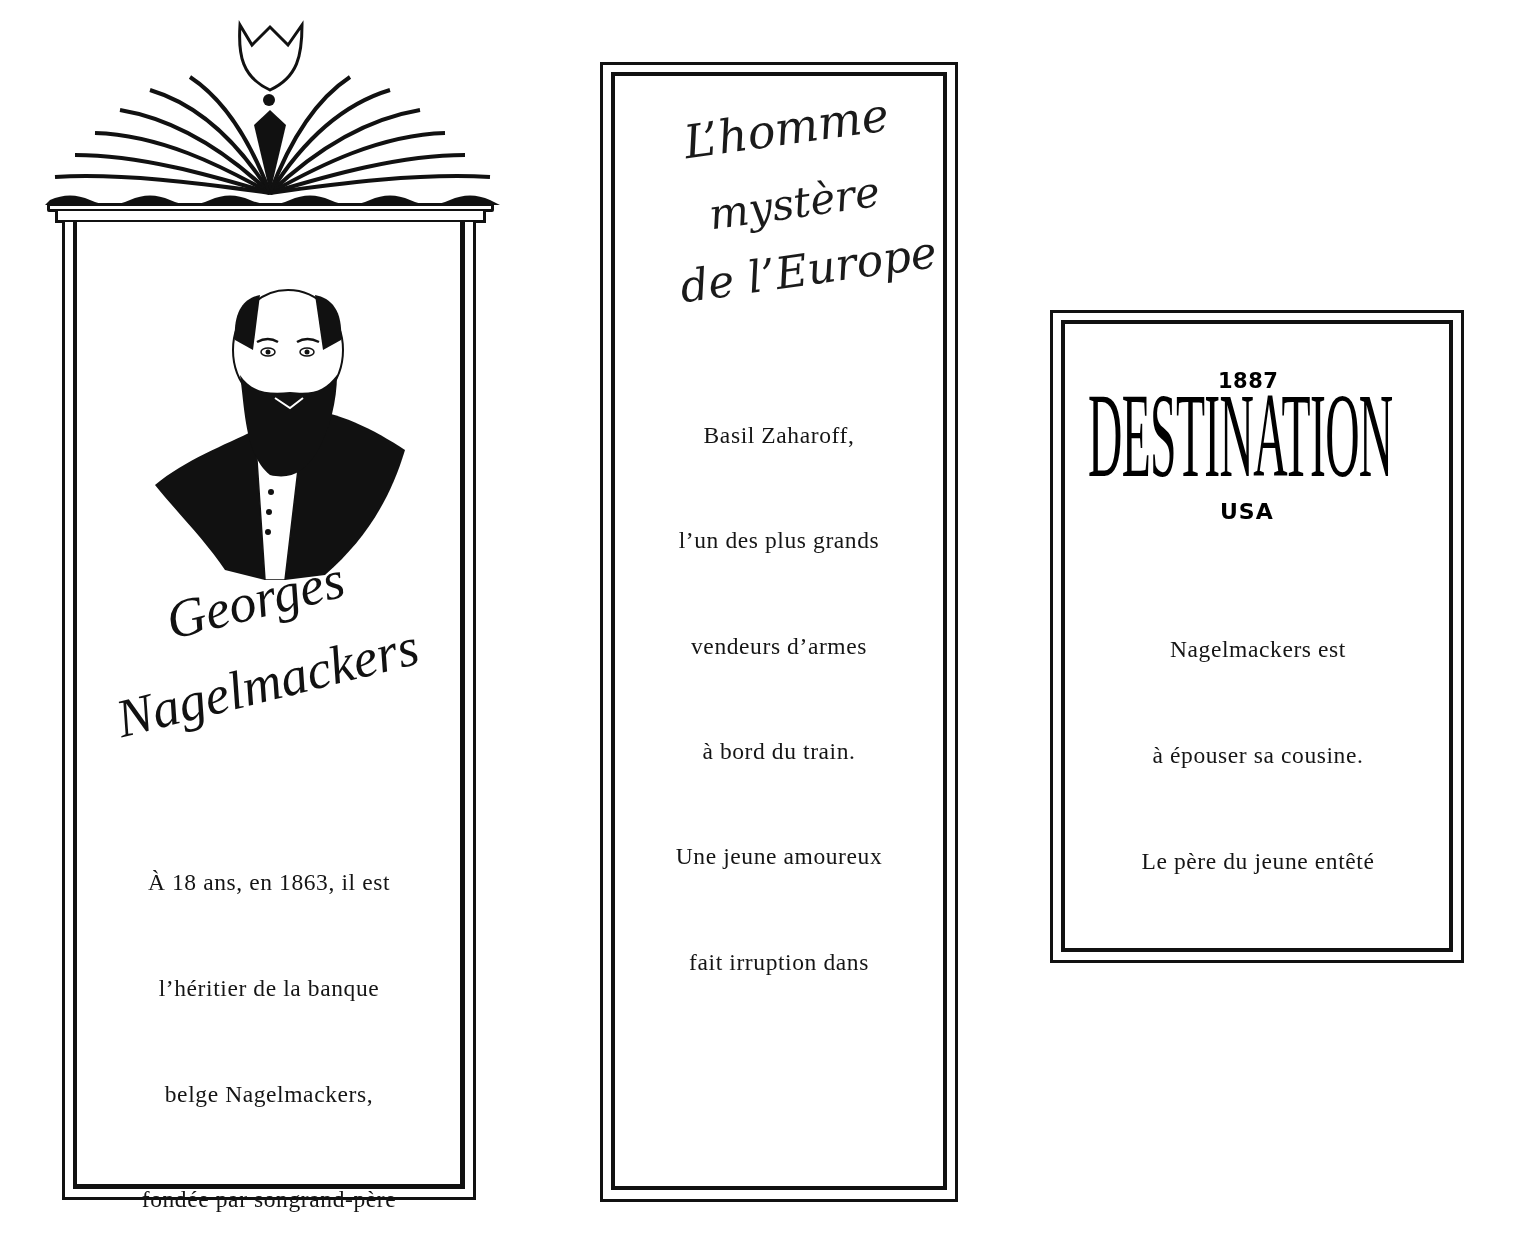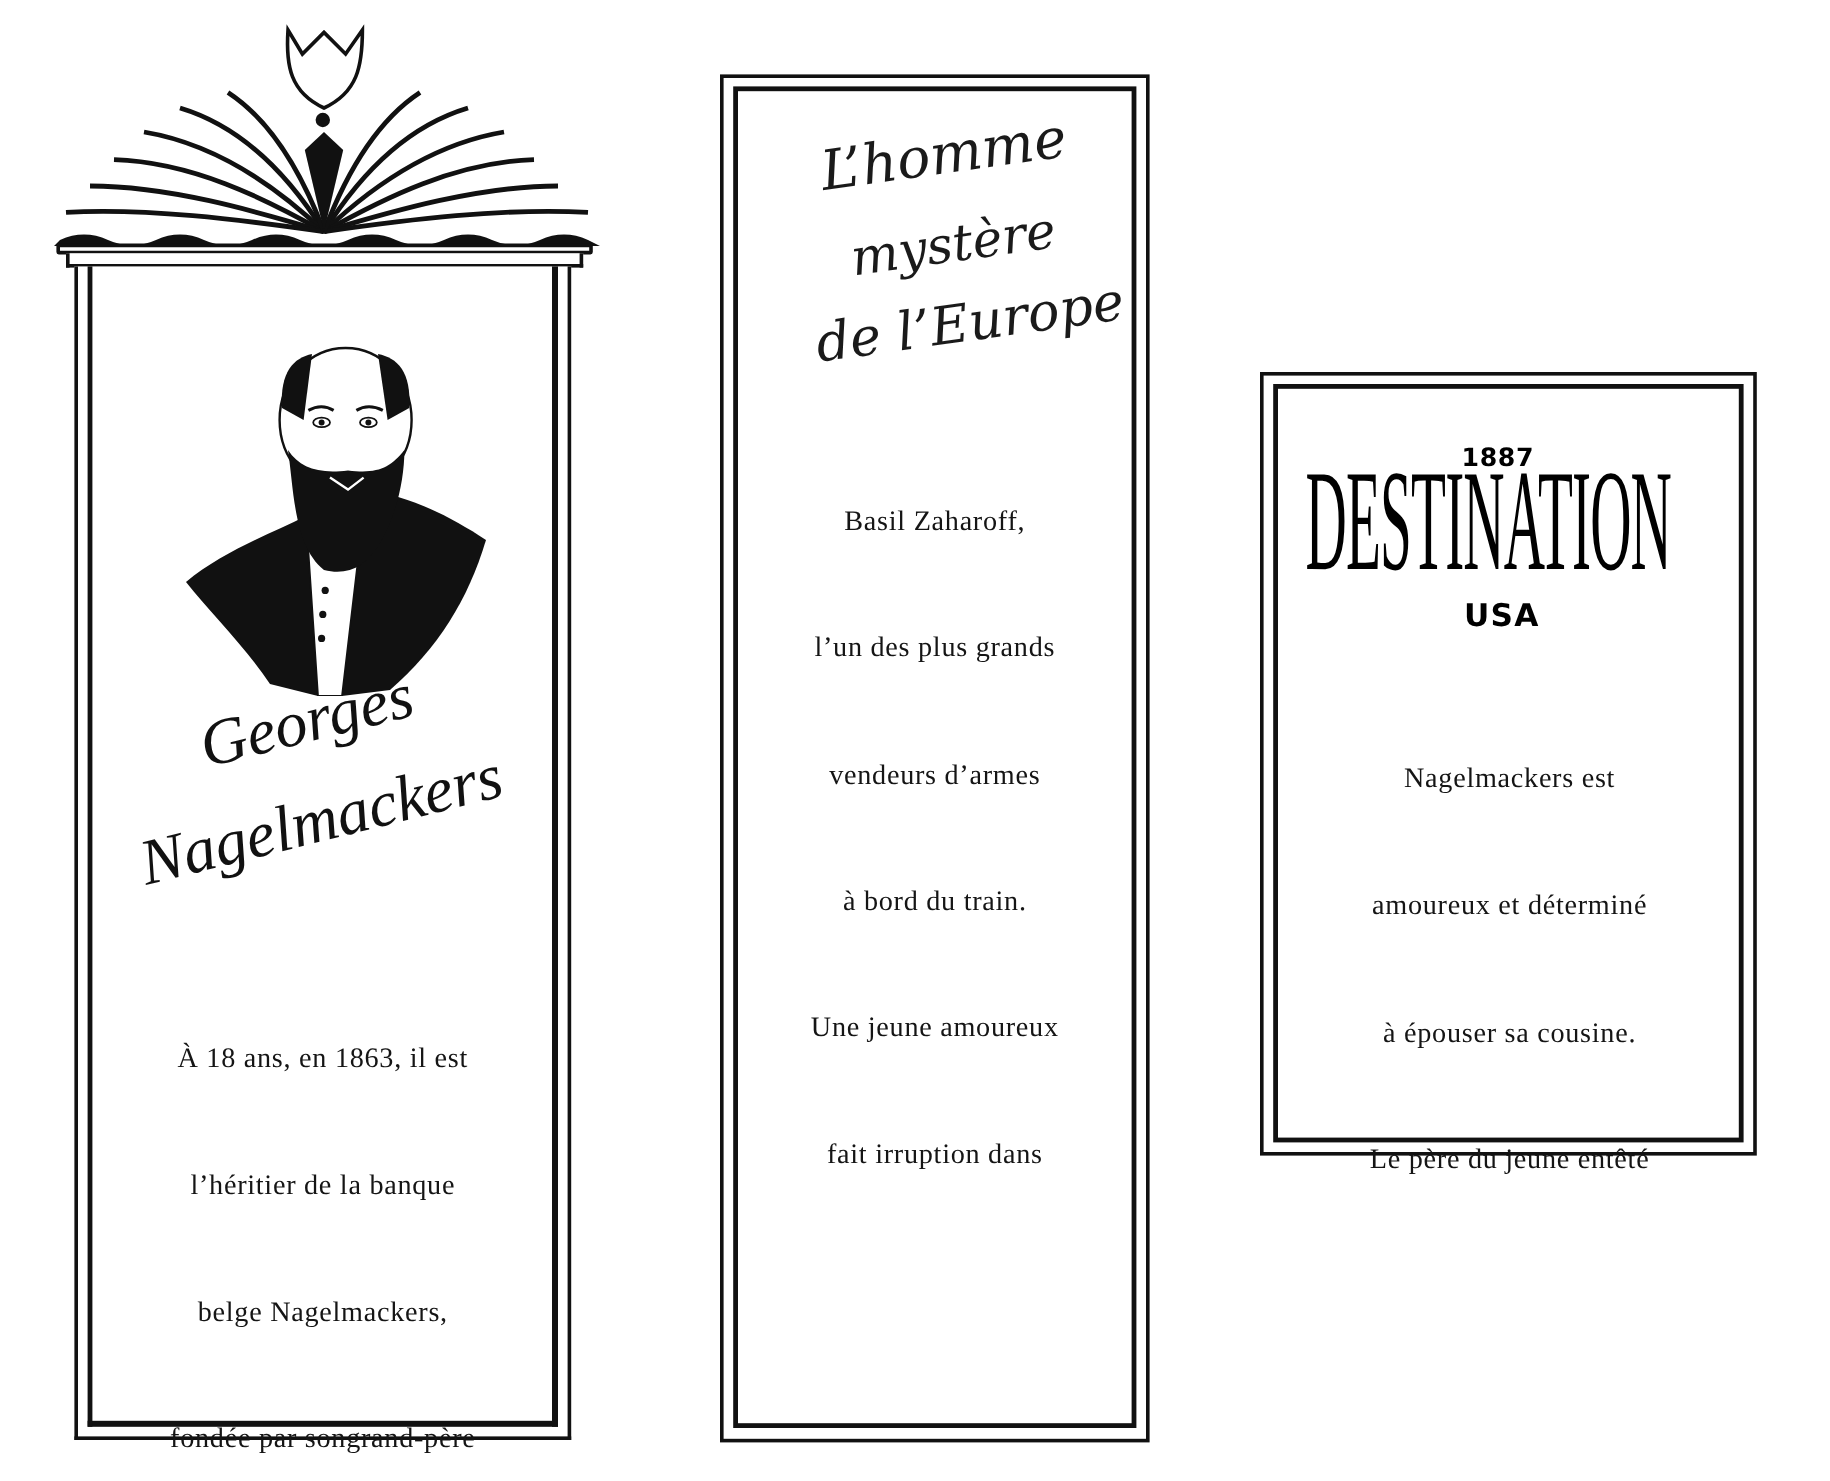--- a/index.html
+++ b/index.html
@@ -122,25 +122,24 @@
     
   </div>
 </div>
 
 <div>
   <div class="frame-outer" style="left:1050px;top:310px;width:414px;height:653px"></div>
   <div class="frame-inner" style="left:1061px;top:320px;width:392px;height:632px;border-width:4px"></div>
 
   <div class="dest-small" style="left:1218px;top:369px;font-size:21px;letter-spacing:0.5px">1887</div>
   <div class="dest-word" style="left:1088px;top:376px;font-size:70px;line-height:70px;transform:scale(0.68,1.72)">DESTINATION</div>
-  <div class="dest-small" style="left:1220px;top:499px;font-size:26px;letter-spacing:1px">USA</div>
+  <div class="dest-small" style="left:1220px;top:499px;font-size:22px;letter-spacing:1px">USA</div>
 
   <div class="body-text" style="left:1080px;top:562px;width:356px">
     <div>Nagelmackers est</div>
-    <div>amoureux et déterminé</div>
     <div>à épouser sa cousine.</div>
     <div>Le père du jeune entêté</div>
     
     
     
     
   </div>
 </div>
 
 </body></html>

